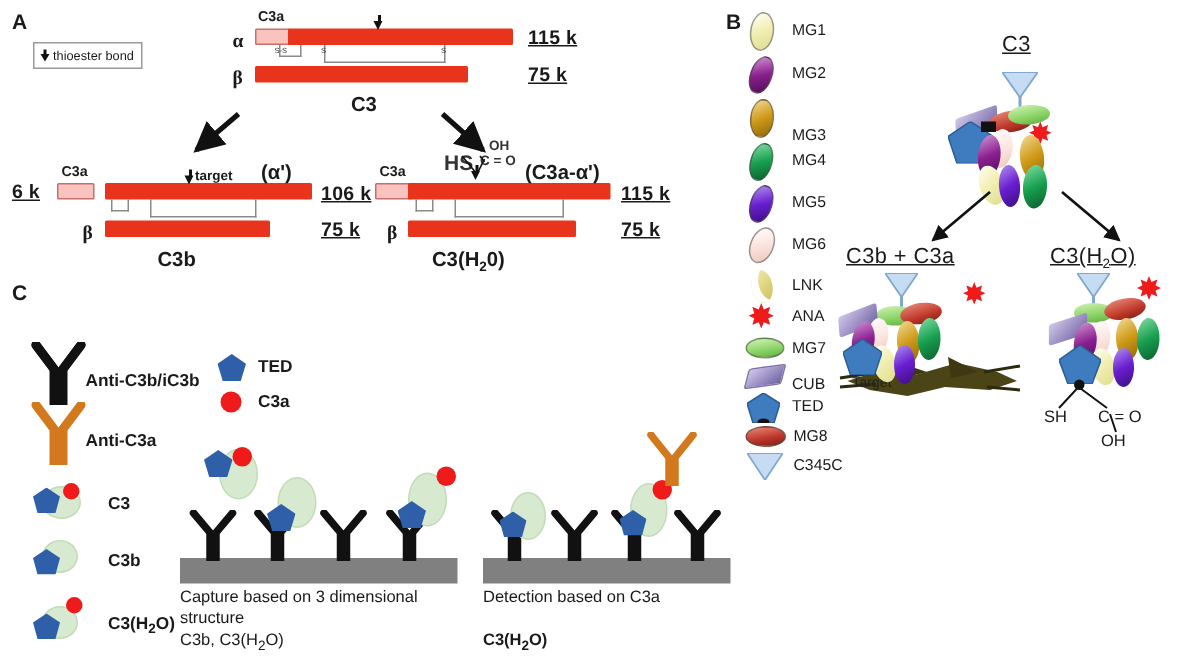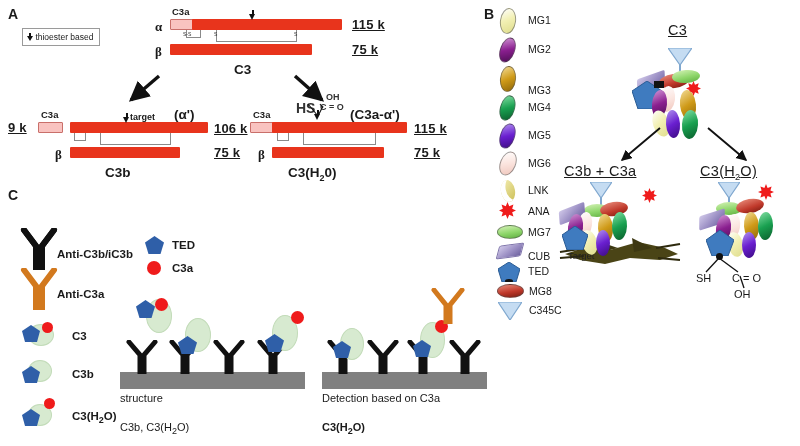--- a/index.html
+++ b/index.html
@@ -138,21 +138,21 @@
 </head>
 <body>
 
 <div class="panel-letter abs" style="left:8px; top:6px;">A</div>
 
 <div class="thio-box" style="left:22px; top:28px;">
   <span style="display:inline-block;position:relative;width:6px;height:8px;vertical-align:-1px;">
     <span style="position:absolute;left:2px;top:0;width:1.5px;height:4px;background:#111;"></span>
     <span style="position:absolute;left:0;top:3px;width:0;height:0;border-left:3px solid transparent;border-right:3px solid transparent;border-top:5px solid #111;"></span>
   </span>
-  <span>thioester based</span>
+  <span>thioester bond</span>
 </div>
 
 <div>
   <div class="greek" style="left:155px; top:19px;">α</div>
   <div class="small-lbl" style="left:172px; top:6px;">C3a</div>
   <div class="c3a-seg" style="left:170px; top:19px; width:24px;"></div>
   <div class="chain-bar" style="left:192px; top:19px; width:150px;"></div>
 
   <div class="tri-stem" style="left:252px; top:10px; height:5px;"></div>
   <div class="tri-down" style="left:249px; top:14px;"></div>
@@ -177,21 +177,21 @@
   <defs>
     <marker id="ah" markerWidth="7" markerHeight="7" refX="5.2" refY="3" orient="auto">
       <path d="M0,0 L6,3 L0,6 z" fill="#111"></path>
     </marker>
   </defs>
   <line x1="159" y1="76" x2="131" y2="100" stroke="#111" stroke-width="3.4" marker-end="url(#ah)"></line>
   <line x1="295" y1="76" x2="322" y2="100" stroke="#111" stroke-width="3.4" marker-end="url(#ah)"></line>
 </svg>
 
 <div>
-  <div class="mass" style="left:8px; top:120px;">9 k</div>
+  <div class="mass" style="left:8px; top:120px;">6 k</div>
   <div class="small-lbl" style="left:41px; top:109px;">C3a</div>
   <div class="c3a-seg" style="left:38px; top:122px; width:25px;"></div>
   <div class="chain-bar" style="left:70px; top:122px; width:138px;"></div>
   <div class="tri-stem" style="left:126px; top:113px; height:5px;"></div>
   <div class="tri-down" style="left:123px; top:117px;"></div>
   <div class="small-lbl" style="left:130px; top:112px; font-size:9px;">target</div>
   <div class="prot-name" style="left:174px; top:107px;">(α')</div>
   <div class="ss-line" style="left:74px; top:133px; width:1px; height:8px;"></div>
   <div class="ss-line" style="left:85px; top:133px; width:1px; height:8px;"></div>
   <div class="ss-line" style="left:74px; top:140px; width:12px; height:1px;"></div>
@@ -560,20 +560,21 @@
 
   <div class="blob" style="left:146px; top:299px; width:26px; height:34px;"></div>
   <div style="position:absolute; left:136px; top:300px; width:19px; height:18px;">
     <svg viewBox="0 0 19 18" width="19" height="18">
         <path d="M9.5 0 L19 6.5 L15.5 18 L3.5 18 L0 6.5 Z" fill="#2f5fa8"></path>
       </svg>
   </div>
   <div class="c3a-dot" style="left:155px; top:298px; width:13px; height:13px;"></div>
 
   <div class="cap-txt" style="left:120px; top:392px; width:200px;">
+    <div>Capture based on 3 dimensional</div>
     <div>structure</div>
   </div>
   <div class="cap-txt" style="left:120px; top:421px;">
     <span>C3b, C3(H</span><span class="sub-txt">2</span><span>O)</span>
   </div>
 </div>
 
 <div>
   <div class="plate" style="left:322px; top:372px; width:165px;"></div>
   <div style="position:absolute; left:326px; top:340px; width:34px; height:34px;">

